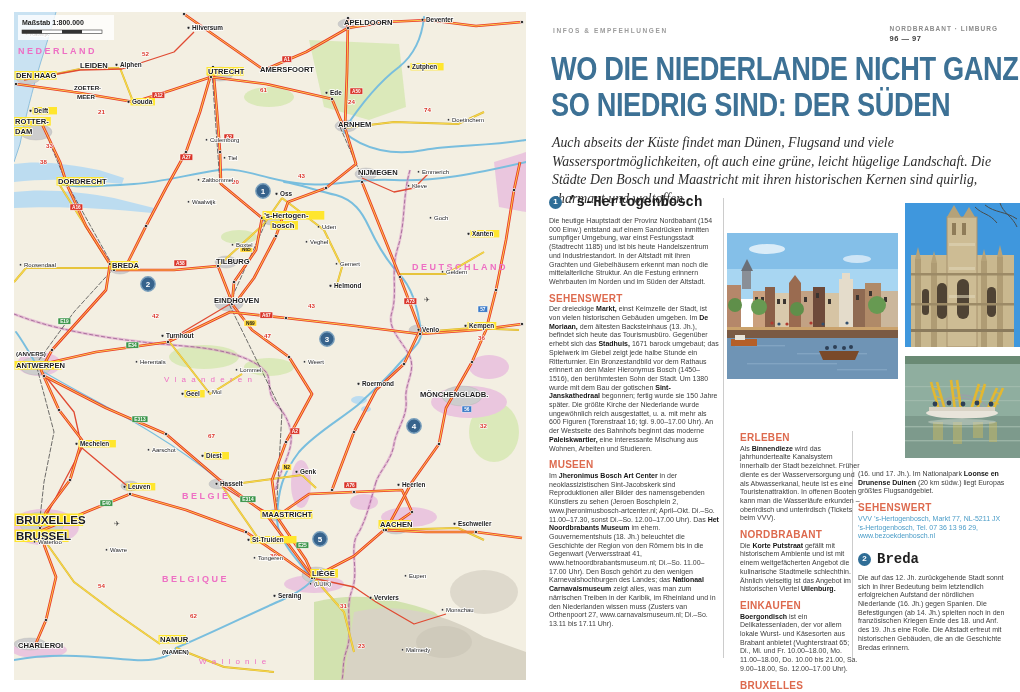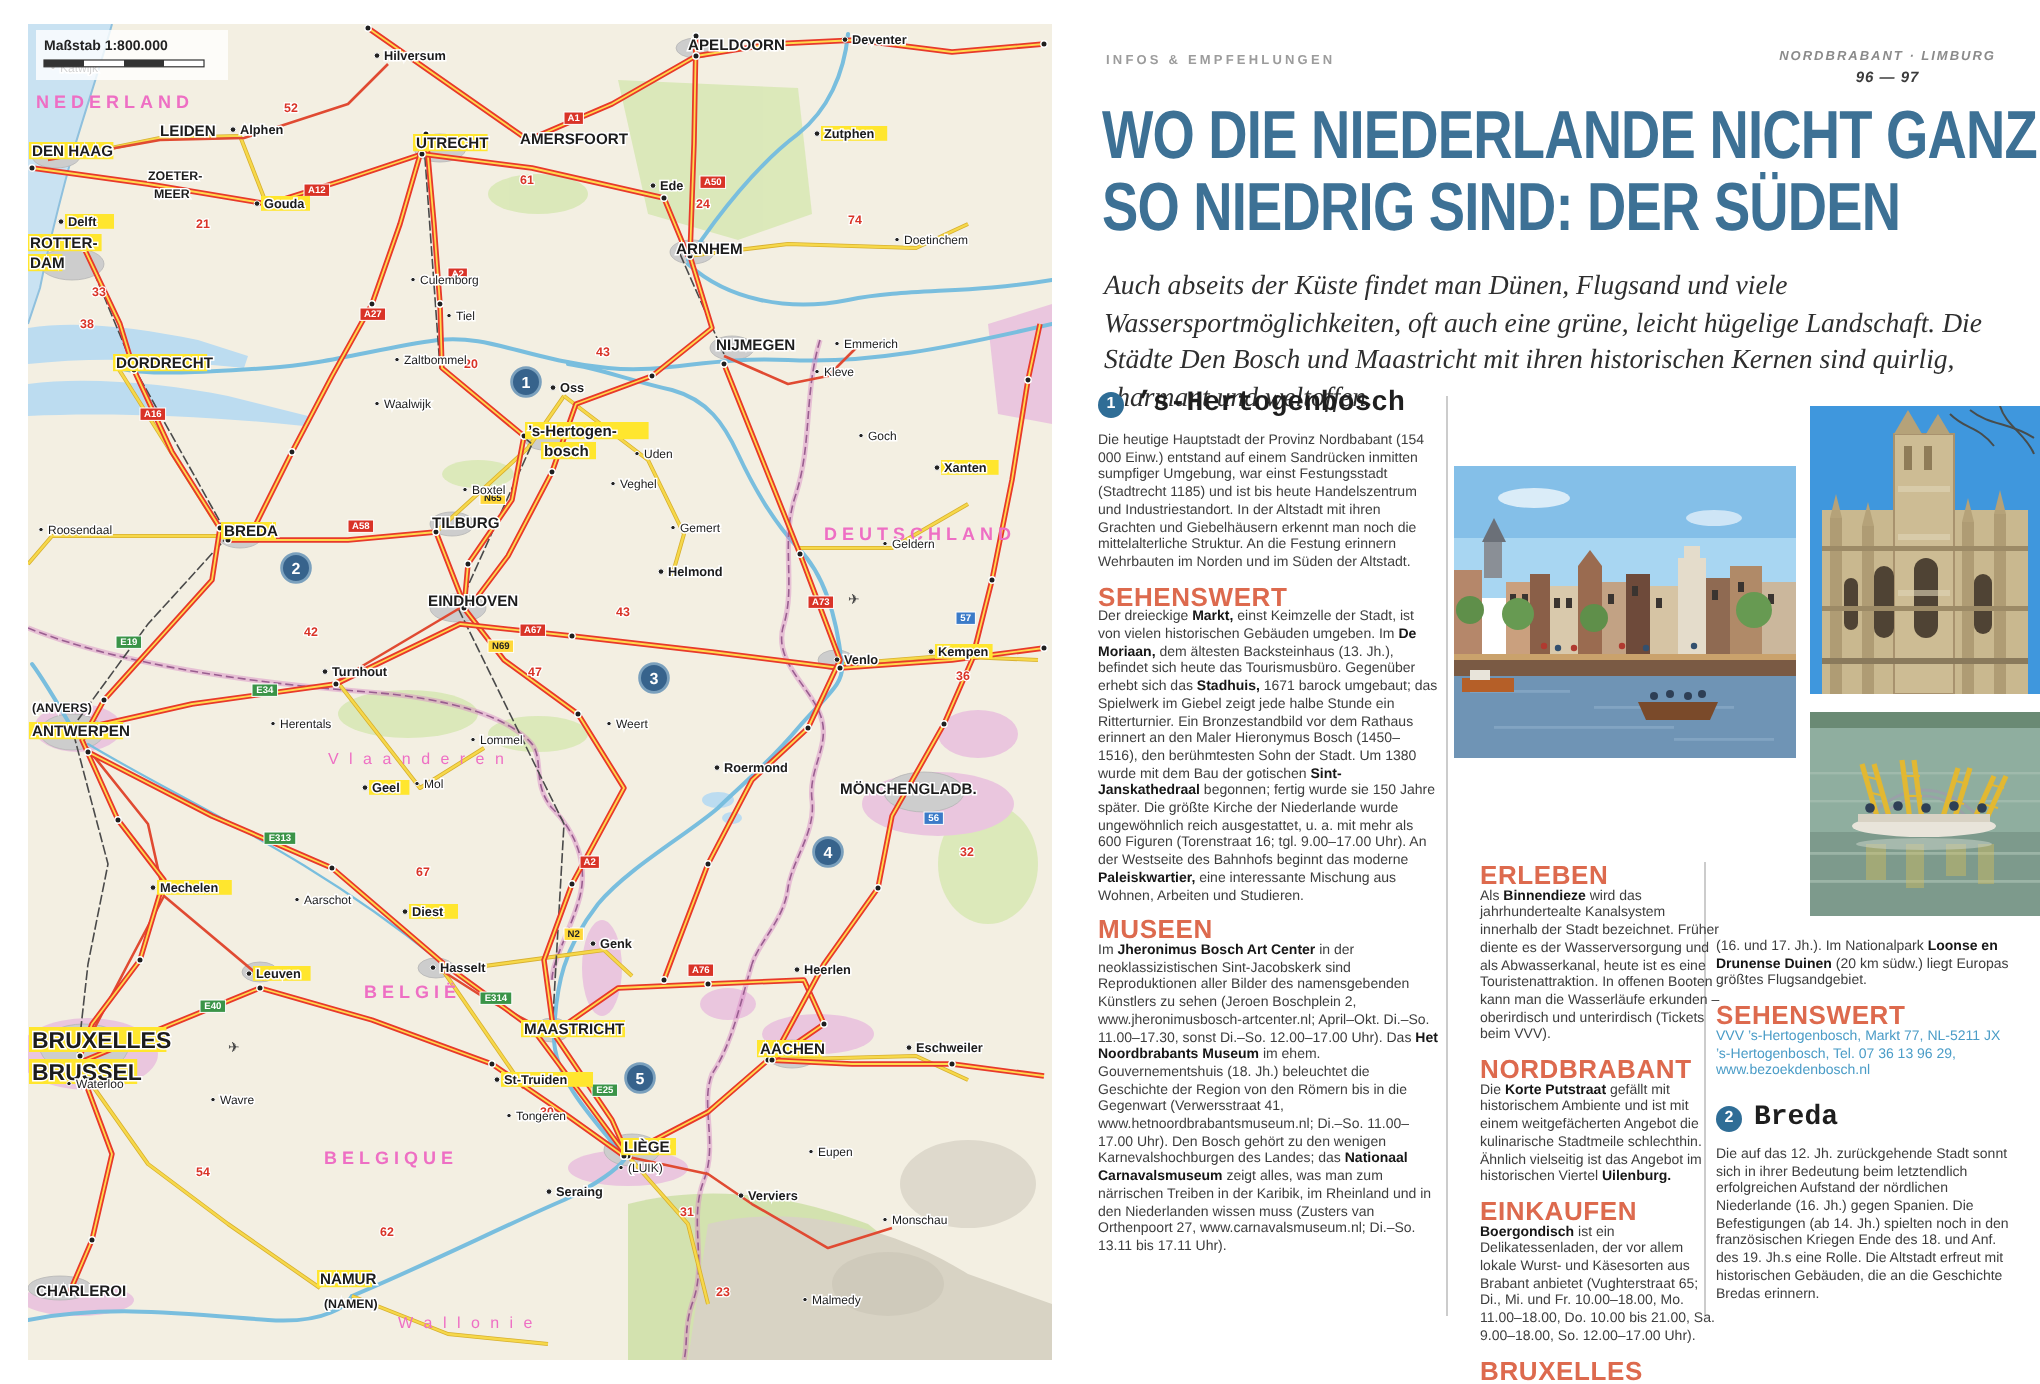--- a/index.html
+++ b/index.html
@@ -17,36 +17,36 @@
   .city2{font-size:6.2px;font-weight:bold;}
   .townY,.townB{font-size:6.4px;font-weight:bold;}
   .town{font-size:6px;}
   .rednum{fill:#d93327;font-size:6.2px;font-weight:bold;paint-order:stroke;stroke:#fff;stroke-width:1.2px;}
   .badge-txt{font-size:4.8px;font-weight:bold;text-anchor:middle;}
   .marker-txt{font-size:8px;font-weight:bold;fill:#fff;text-anchor:middle;}
   .scale-txt{font-size:7px;font-weight:bold;fill:#222;}
   
   .hdr-left{position:absolute;left:553px;top:27px;font-size:6.5px;letter-spacing:1.6px;
             color:#9c9c9c;font-weight:bold;}
-  .hdr-right{position:absolute;right:22px;top:25px;text-align:center;font-style:italic;}
+  .hdr-right{position:absolute;right:22px;top:25px;text-align:left;}
   .hdr-right .l1{font-size:6.5px;letter-spacing:1px;color:#8b8b8b;font-weight:bold;}
   .hdr-right .l2{font-size:7.5px;letter-spacing:.5px;color:#3c3c3c;font-weight:bold;margin-top:2px;}
   .title{position:absolute;left:551px;top:50px;color:#3d7195;font-weight:bold;
          font-size:34px;line-height:36px;letter-spacing:-.5px;white-space:nowrap;
          transform:scaleX(.8);transform-origin:0 0;}
   .intro{position:absolute;left:552px;top:134px;width:450px;
          font-family:"Liberation Serif",serif;font-style:italic;
          font-size:13.8px;line-height:18.6px;color:#2e2e2e;}
   .col{position:absolute;font-size:7px;line-height:8.7px;color:#3d3d3d;}
   #col1{left:549px;top:196px;width:170px;}
   #col2{left:740px;top:431px;width:121px;}
   #col3{left:858px;top:470px;width:150px;}
   .col p{margin:0 0 8px 0;}
   .col strong{color:#161616;}
-  .subhead{color:#dd6a4e;font-weight:bold;font-size:13px;letter-spacing:.3px;margin:3px 0 2px 0;}
+  .subhead{color:#dd6a4e;font-weight:bold;font-size:10px;letter-spacing:.3px;margin:3px 0 2px 0;}
   .sec-heading{display:flex;align-items:center;gap:6px;margin:0 0 8px 0;}
   .sec-heading.mt{margin-top:12px;}
   .sec-heading .num{width:13px;height:13px;border-radius:50%;background:#2f6d96;color:#fff;
         font-size:8px;font-weight:bold;display:flex;align-items:center;justify-content:center;flex:0 0 13px;}
   .sec-heading .txt{font-family:Liberation Mono, monospace;font-weight:bold;font-size:14px;color:#1e1e1e;}
   .info-text{color:#4a9cc7;}
   .rule{position:absolute;width:1px;background:#cccccc;}
   #rule1{left:723px;top:198px;height:460px;}
   #rule2{left:852px;top:431px;height:227px;}
   .photo{position:absolute;overflow:hidden;}

